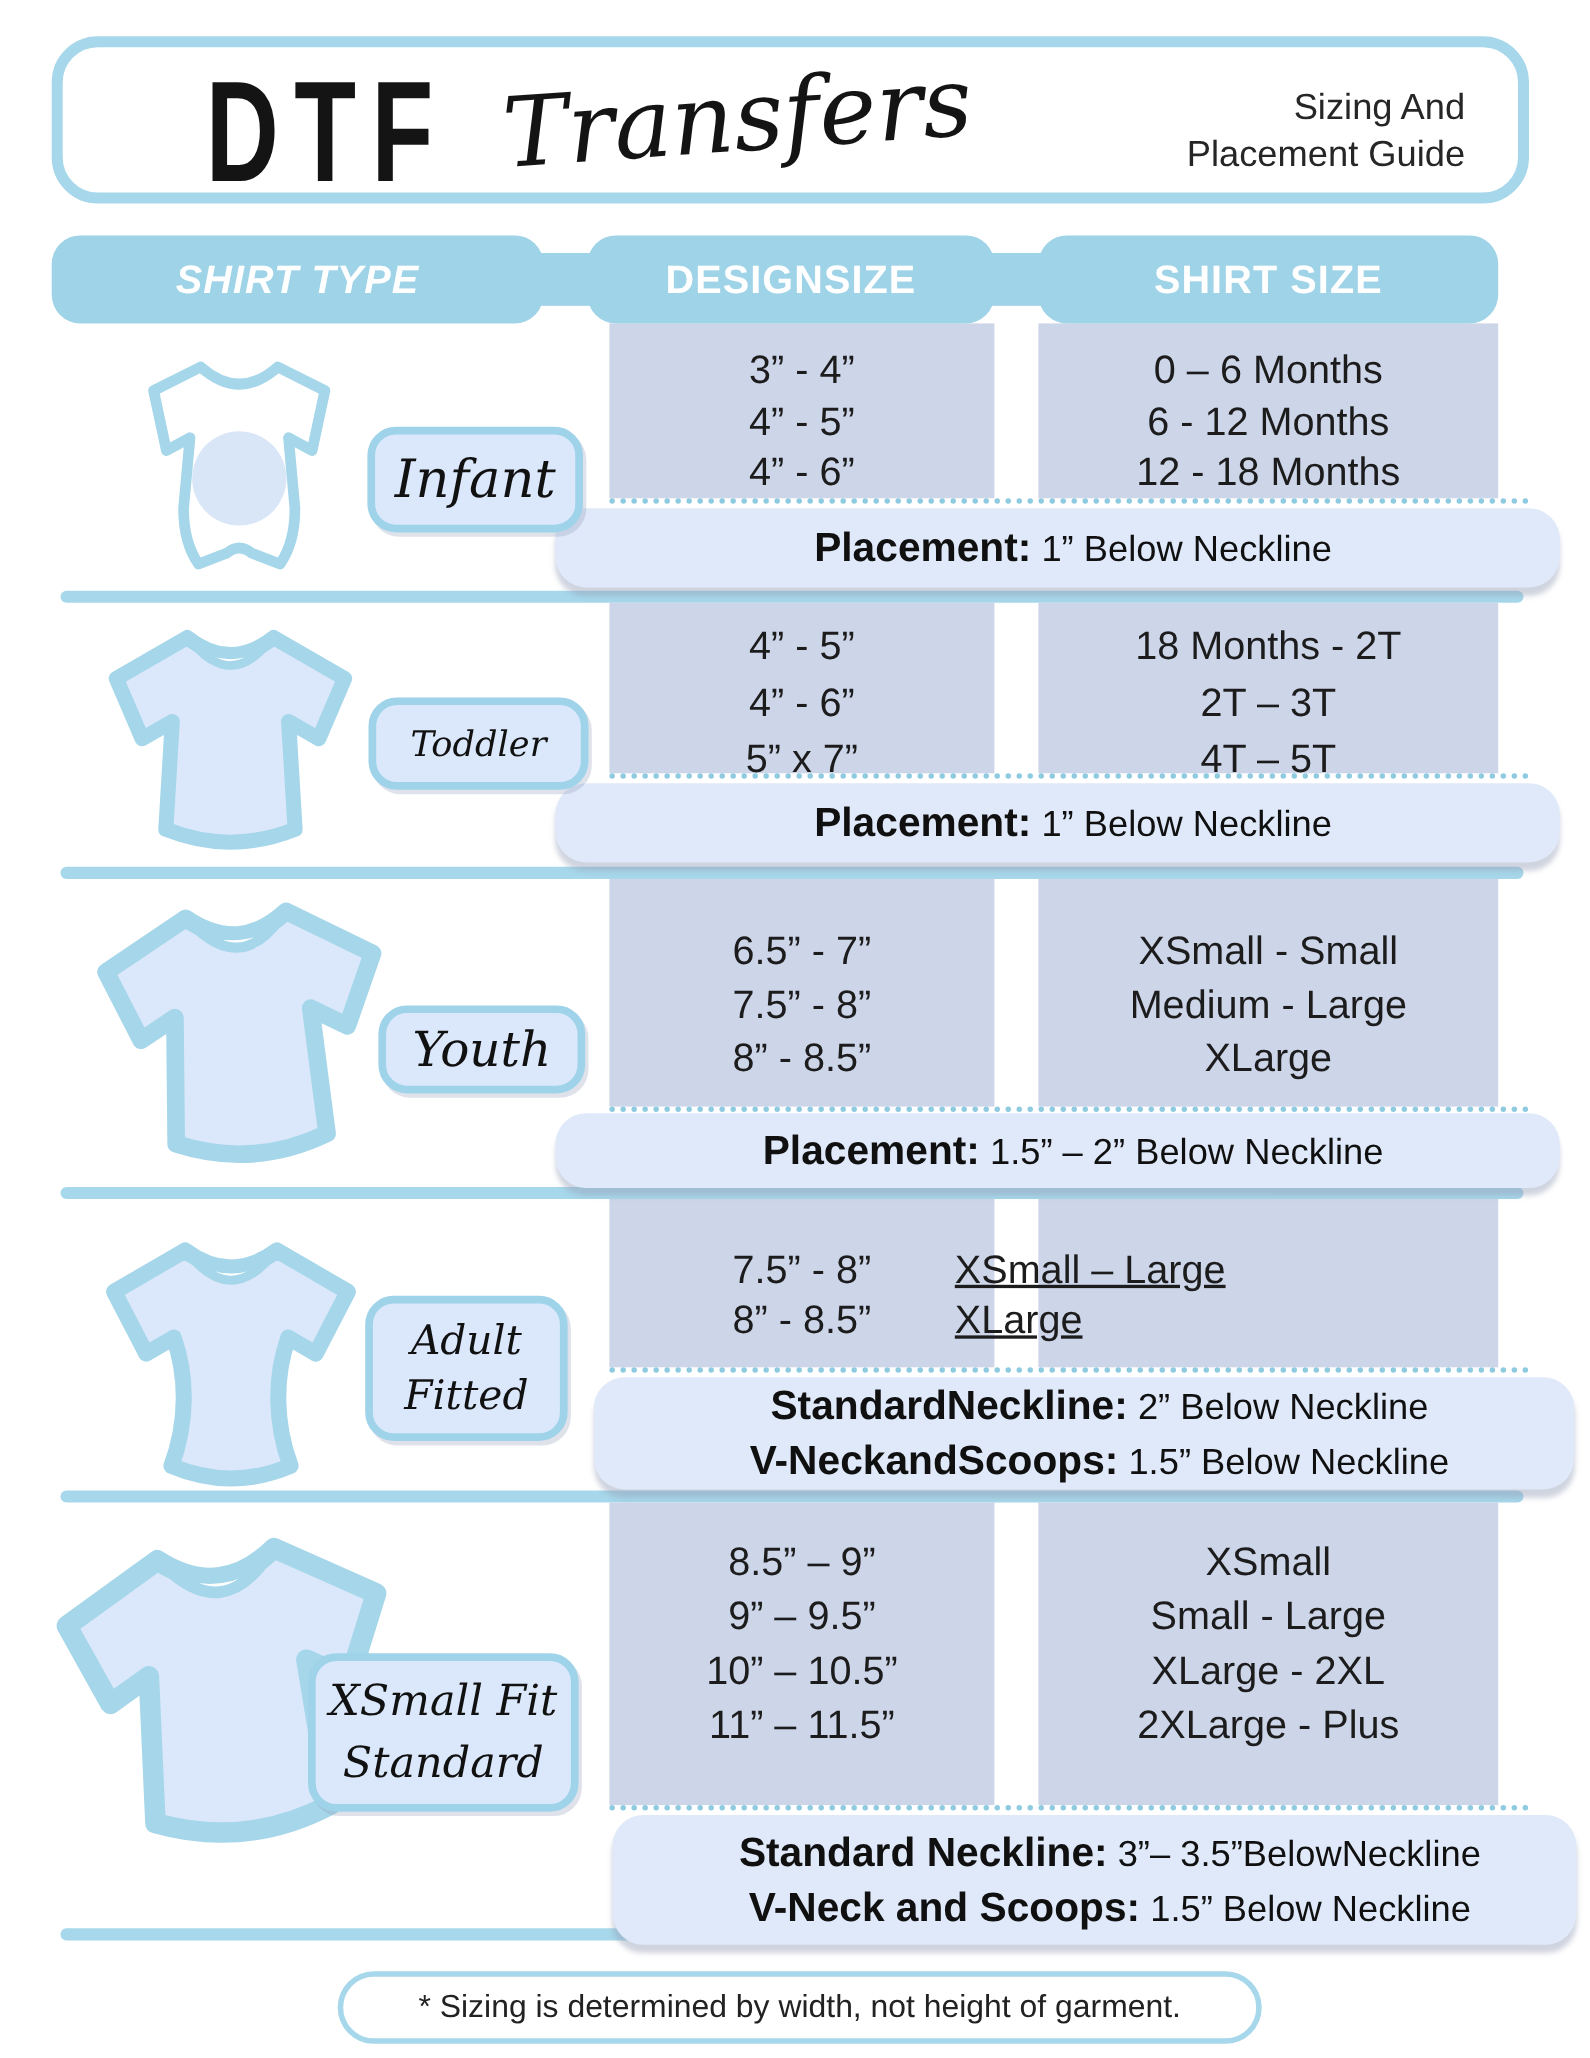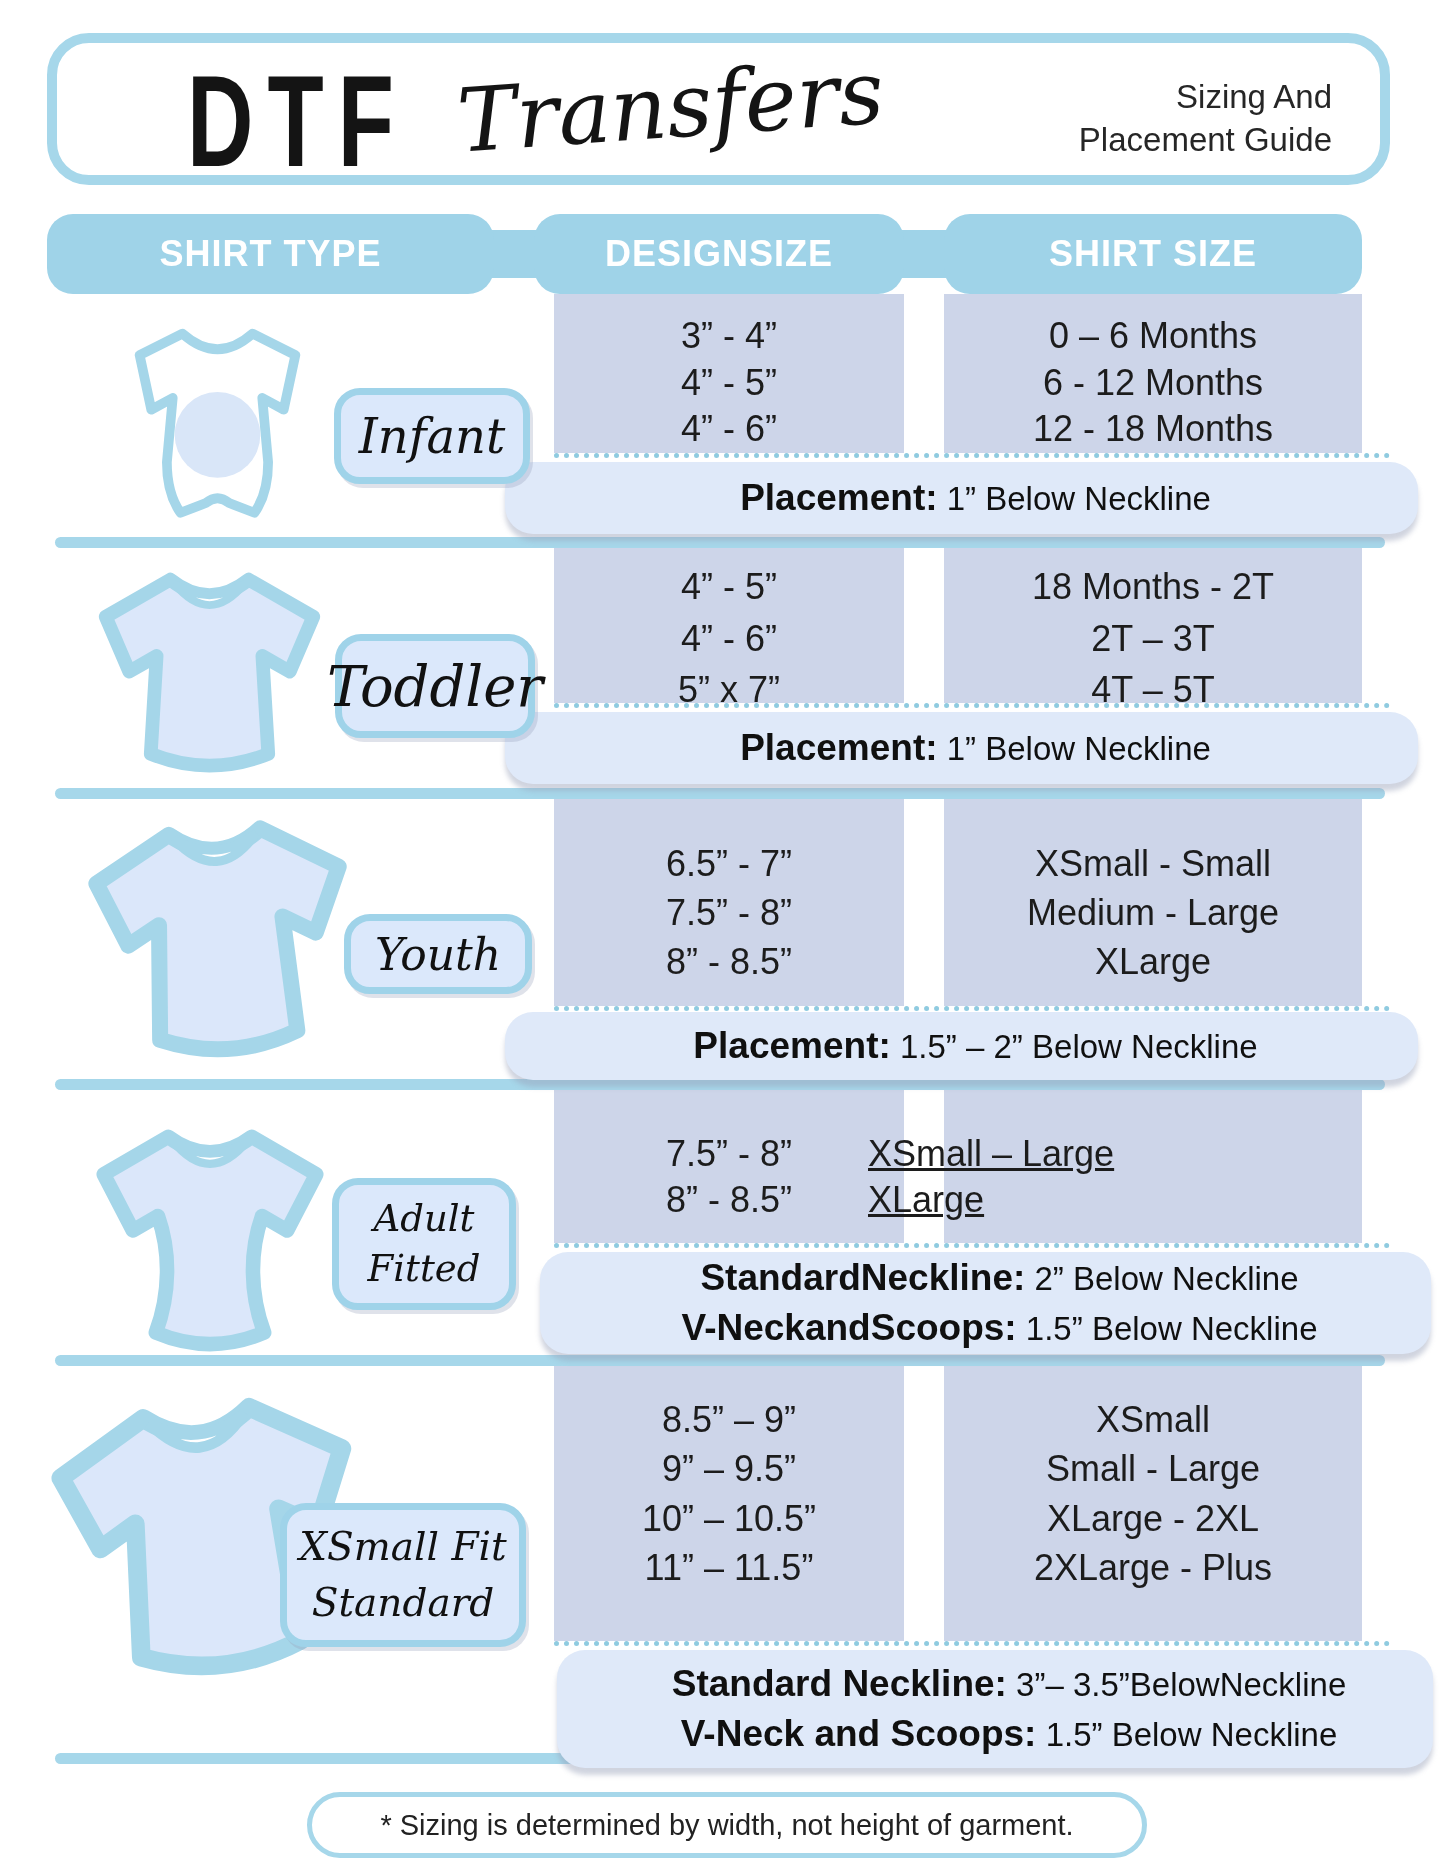--- a/index.html
+++ b/index.html
@@ -77,21 +77,21 @@
     <span class="logo-dtf">DTF</span>
     <span class="logo-script">Transfers</span>
     <div class="subtitle">
       <span>Sizing And</span><br>
       <span>Placement Guide</span>
     </div>
   </div>
 
   <div class="connector" style="left:470px;"></div>
   <div class="connector" style="left:880px;"></div>
-  <div class="pill" style="left:47px;width:447px;">SHIRT TYPE</div>
+  <div class="pill" style="left:47px;width:447px;font-style:italic;">SHIRT TYPE</div>
   <div class="pill" style="left:944px;width:418px;">SHIRT SIZE</div>
   <div class="pill" style="left:534px;width:370px;">DESIGNSIZE</div>
 
   <section>
     <div class="band design" style="top:294px;height:159px;"></div>
     <div class="band size" style="top:294px;height:159px;"></div>
     <div class="dotted" style="top:453px;"></div>
 
     <svg class="icon" style="left:120px;top:322px;" width="195" height="220" viewBox="0 0 100 113">
       <path d="M32 6 Q50 22 68 6 L90 17 L84 45 L73 39 L76 72 Q76 88 69 98 L56 93 Q50 88 44 93 L31 98 Q24 88 24 72 L27 39 L16 45 L10 17 Z" fill="#ffffff" stroke="#a5d6e9" stroke-width="5" stroke-linejoin="round"></path>
@@ -126,21 +126,21 @@
   <section>
     <div class="band design" style="top:548px;height:155px;"></div>
     <div class="band size" style="top:548px;height:155px;"></div>
     <div class="dotted" style="top:703px;"></div>
 
     <svg class="icon" style="left:92px;top:565px;" width="235" height="225" viewBox="0 0 120 112">
       <path d="M40 6 Q60 22 80 6 L113 25 L101 53 L87 45 L90 95 Q60 107 30 95 L33 45 L19 53 L7 25 Z" fill="#dbe7fa" stroke="#a5d6e9" stroke-width="7" stroke-linejoin="round"></path>
       <path d="M42 8 Q60 30 78 8 Q60 20 42 8 Z" fill="#ffffff" stroke="#a5d6e9" stroke-width="4"></path>
     </svg>
 
-    <div class="label-pill" style="left:335px;top:634px;width:200px;height:104px;font-size:56px;">
+    <div class="label-pill" style="left:335px;top:634px;width:200px;height:84px;font-size:32px;">
       <span>Toddler</span>
     </div>
 
     <div class="vals center" style="left:554px;top:566px;width:350px;height:145px;">
       <span>4” - 5”</span>
       <span>4” - 6”</span>
       <span>5” x 7”</span>
     </div>
     <div class="vals center" style="left:944px;top:566px;width:418px;height:145px;">
       <span>18 Months - 2T</span>

